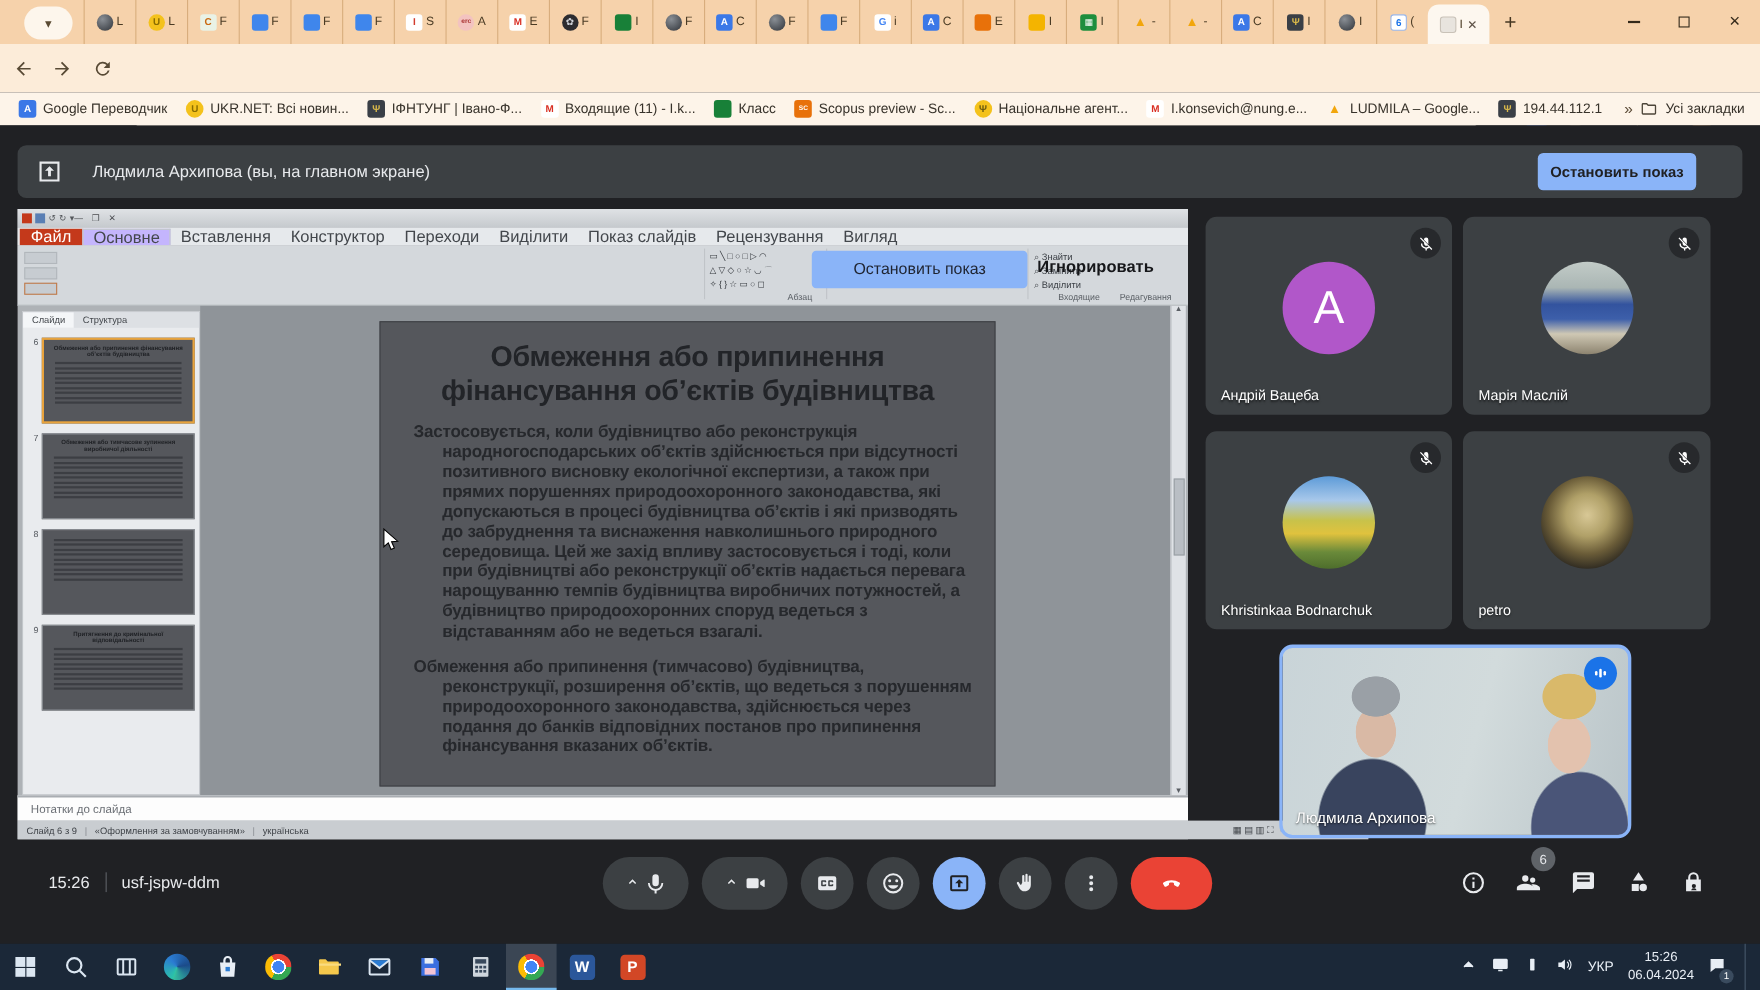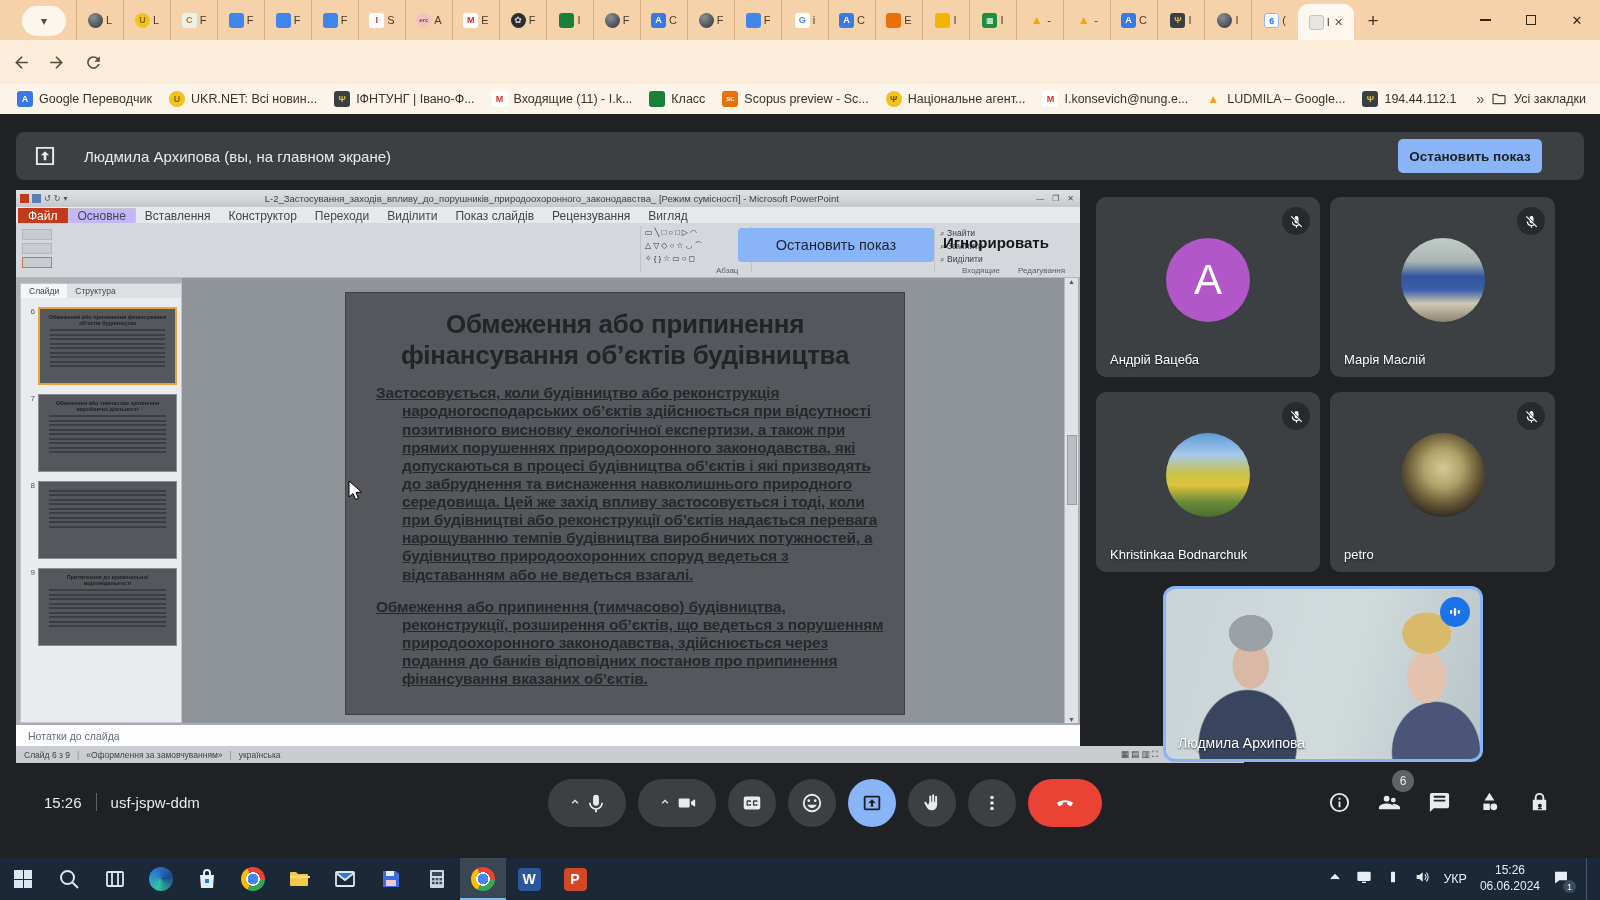--- a/index.html
+++ b/index.html
@@ -80,21 +80,21 @@
     color:#202124;font-size:13.5px;font-weight:700;display:flex;align-items:center;justify-content:center;}
 
   
   #share{left:16px;top:76px;width:1064px;height:573px;background:#aeb2b6;}
   #ppt-titlebar{left:0;top:0;width:1064px;height:17px;background:linear-gradient(#dfe2e5,#c5c9cd);
     display:flex;align-items:center;font-size:9.5px;color:#3f4042;}
   #qat{display:flex;gap:3px;margin-left:4px;align-items:center;}
   .qic{width:9px;height:9px;}
   #ppt-title{flex:1;text-align:center;white-space:nowrap;overflow:hidden;}
   #ppt-winbtns{display:flex;gap:8px;margin-right:6px;color:#4a4c50;font-size:8px;}
-  #ribbontabs{left:0;top:17px;width:1064px;height:16px;background:#e6e9ec;display:flex;align-items:flex-end;font-size:12px;color:#43474c;}
+  #ribbontabs{left:0;top:17px;width:1064px;height:16px;background:#e6e9ec;display:flex;align-items:flex-end;font-size:15px;color:#43474c;}
   #filetab{background:#c4391b;color:#fff;padding:1px 10px;height:15px;display:flex;align-items:center;margin-left:2px;}
   .rtab{padding:1px 9px;height:15px;display:flex;align-items:center;}
   .rtab.active{background:#c4b5fd;border:1px solid #c4c8cc;border-bottom:none;}
   #ribbon{left:0;top:33px;width:1064px;height:55px;background:#d4d8dc;border-bottom:1px solid #b4b8bc;}
   .rgroupline{position:absolute;top:3px;height:46px;width:1px;background:#c0c4c8;}
   #leftbtns{position:absolute;left:6px;top:6px;display:flex;flex-direction:column;gap:3px;}
   .miniRect{width:30px;height:11px;background:#c7ccd1;border:1px solid #b2b7bc;}
   #shapesGrid{position:absolute;left:629px;top:3px;width:92px;height:40px;font-size:8px;color:#33373c;line-height:13px;letter-spacing:2px;overflow:hidden;}
   #findGroup{position:absolute;left:924px;top:4px;font-size:8.5px;color:#3c4046;line-height:13px;}
   .glabel{position:absolute;top:43px;font-size:8px;color:#5a5f65;}
@@ -114,21 +114,21 @@
   .thumb{flex:1;height:78px;background:#55575c;border:1px solid #8a8e93;padding:5px 4px;overflow:hidden;}
   .thumbrow.active .thumb{border:2px solid #e8a33d;}
   .thumbtitle{font-size:5.5px;font-weight:700;color:#1e2024;text-align:center;line-height:1.15;}
   .tline{height:2px;background:#3c3e43;margin:2.5px 6px 0 6px;}
 
   #canvas{left:166px;top:88px;width:882px;height:445px;background:#8f9499;}
   #slide{position:absolute;left:163px;top:14px;width:560px;height:423px;background:#55575c;border:1px solid #3e4045;}
   #slideTitle{margin-top:16px;text-align:center;font-size:26px;font-weight:700;color:#222428;line-height:1.18;
     letter-spacing:-.3px;padding:0 28px;}
   .slidePara{margin:14px 16px 0 30px;font-size:15.5px;font-weight:700;color:#26282c;line-height:1.17;
-    padding-left:26px;text-indent:-26px;letter-spacing:-.2px;text-decoration:underline;}
+    padding-left:26px;text-indent:-26px;letter-spacing:-.2px;}
   #vscroll{left:1048px;top:88px;width:14px;height:445px;background:#dfe2e6;border-left:1px solid #b8bcc0;
     display:flex;flex-direction:column;align-items:center;font-size:7px;color:#5a5e64;}
   #vthumb{width:10px;height:70px;background:#b9bec4;border:1px solid #9aa0a6;margin-top:150px;}
   #notes{left:0;top:533px;width:1064px;height:23px;background:#fdfdfd;border-top:2px solid #a9adb2;
     display:flex;align-items:center;font-size:10.5px;color:#6c7076;}
   #notes span{margin-left:12px;}
   #pptstatus{left:0;top:556px;width:1228px;height:17px;background:#c9cdd1;display:flex;align-items:center;
     font-size:8.5px;color:#3f4348;}
   #pptstatus .sl{margin-left:8px;}
   #pptstatus .sep{margin:0 7px;color:#8a8e93;}
@@ -452,21 +452,20 @@
 
     <div id="share" class="abs">
       <div id="ppt-titlebar" class="abs">
         <span id="qat">
           <span class="qic" style="background:#c4391b"></span>
           <span class="qic" style="background:#5a7fb4"></span>
           <span style="font-size:8px;color:#55585c">↺</span>
           <span style="font-size:8px;color:#55585c">↻</span>
           <span style="font-size:8px;color:#55585c">▾</span>
         </span>
-        <span id="ppt-title">L-2_Застосування_заходів_впливу_до_порушників_природоохоронного_законодавства_ [Режим сумісності] - Microsoft PowerPoint</span>
         <span id="ppt-winbtns">
           <span>—</span>
           <span>❐</span>
           <span>✕</span>
         </span>
       </div>
       <div id="ribbontabs" class="abs">
         <span id="filetab">Файл</span>
       <span class="rtab active">Основне</span>
           <span class="rtab">Вставлення</span>
@@ -858,21 +857,21 @@
       <span><svg viewBox="0 0 24 24">
             <rect x="9" y="4" width="6" height="16" rx="1"></rect>
           </svg></span>
       <span><svg viewBox="0 0 24 24">
             <path d="M4 9v6h4l5 4V5L8 9z"></path>
             <path d="M16 8a5 5 0 0 1 0 8M18.5 5.5a9 9 0 0 1 0 13" fill="none" stroke="currentColor" stroke-width="1.6"></path>
           </svg></span>
       <span id="traylang">УКР</span>
       <span id="trayclock">
         <div>15:26</div>
-        <div>06.06.2024</div>
+        <div>06.04.2024</div>
       </span>
       <span id="actioncenter">
         <svg viewBox="0 0 24 24" fill="none" stroke="currentColor" stroke-width="1.8">
             <path d="M4 5h16v11H9l-5 4z"></path>
             <path d="M8 9h8M8 12h6"></path>
           </svg>
         <span id="acbadge">1</span>
       </span>
       <span id="desksliver"></span>
     </div>

